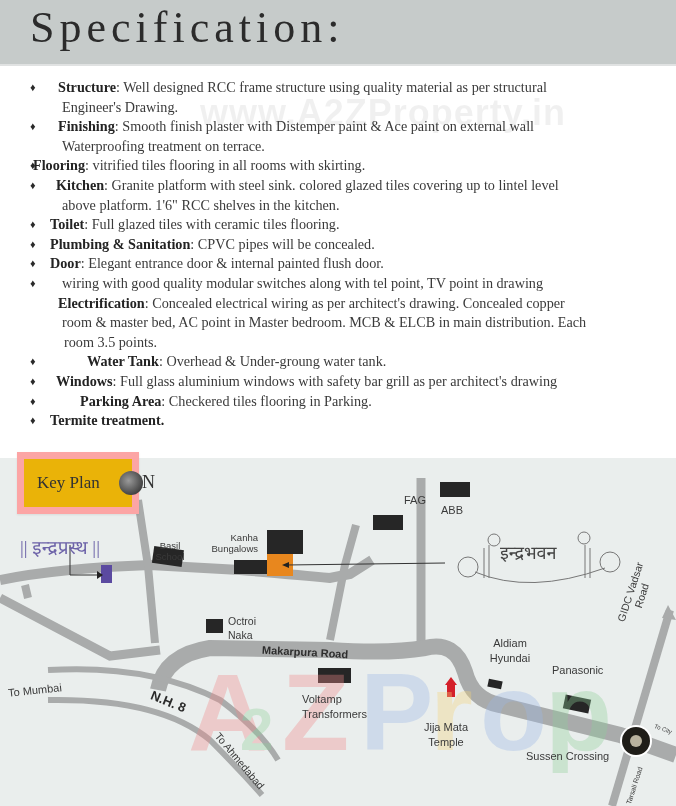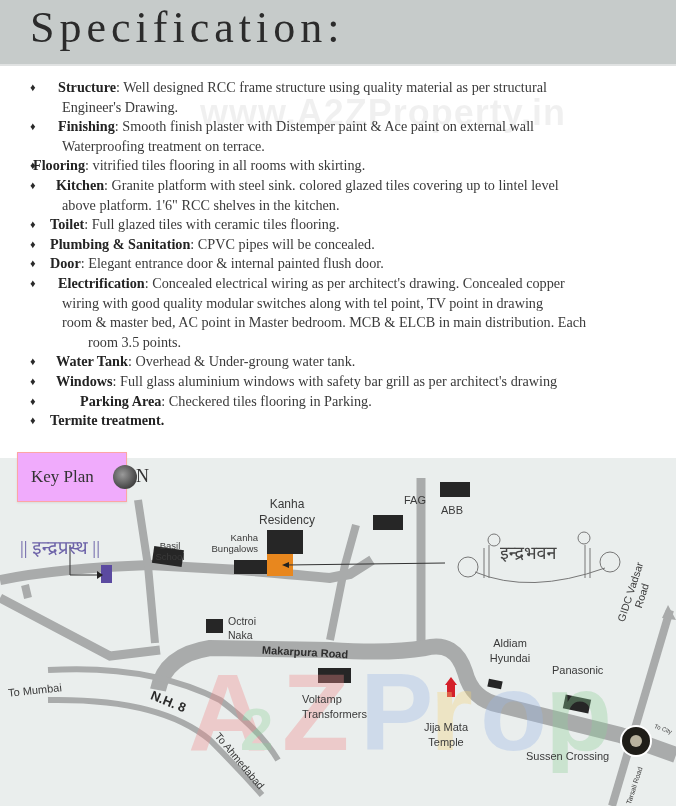--- a/index.html
+++ b/index.html
@@ -7,21 +7,21 @@
   .header { position:absolute; left:0; top:0; width:676px; height:64px; background:#c6cbca; border-bottom:2px solid #e0e2e2; }
   .header h1 { margin:0; position:absolute; left:30px; top:0px; font-family:"Liberation Serif", serif; font-weight:normal; font-size:44px; letter-spacing:5px; color:#2b2b2b; line-height:56px; }
   .specs { position:absolute; left:0; top:78px; width:676px; }
   .spec { position:relative; font-family:"Liberation Serif", serif; font-size:14.2px; color:#3a3a3a; line-height:19.6px; white-space:nowrap; overflow:hidden; }
   .spec .bullet { position:absolute; left:30px; top:0; font-size:11px; color:#2a2a2a; }
   .spec .line { display:block; }
   .spec b { color:#232323; }
   .watermark-text { position:absolute; left:200px; top:92px; font-family:"Liberation Sans", sans-serif; font-size:36px; color:rgba(0,0,0,0.06); font-weight:bold; letter-spacing:1px; pointer-events:none; }
   .map { position:absolute; left:0; top:458px; width:676px; height:348px; background:#eaeeed; }
   .map svg { position:absolute; left:0; top:0; }
-  .keyplan { position:absolute; left:17px; top:452px; width:108px; height:48px; background:#f0abfc; border:1px solid #fca5a5; box-shadow:0 1px 2px rgba(0,0,0,0.08); }
+  .keyplan { position:absolute; left:17px; top:452px; width:108px; height:48px; background:#eab308; border:7px solid #fca5a5; box-shadow:0 1px 2px rgba(0,0,0,0.08); }
   .keyplan .label { position:absolute; left:13px; top:14px; font-family:"Liberation Serif", serif; font-size:17px; color:#333; }
   .keyplan .compass { position:absolute; left:95px; top:12px; width:24px; height:24px; border-radius:50%; background:radial-gradient(circle at 40% 40%, #9a9a9a, #444 70%); }
   .keyplan .n { position:absolute; left:118px; top:13px; font-family:"Liberation Serif", serif; font-size:18px; color:#333; }
   .lbl { position:absolute; font-family:"Liberation Sans", sans-serif; color:#3a3a3a; white-space:nowrap; }
 </style>
 </head>
 <body>
 
 <div class="header">
   <h1>Specification:</h1>
@@ -56,28 +56,28 @@
     <div class="spec">
       <span class="bullet">♦</span>
       <span class="line" style="padding-left: 50px;"><b>Plumbing &amp; Sanitation</b><span>: </span><span>CPVC pipes will be concealed.</span></span>
     </div>
     <div class="spec">
       <span class="bullet">♦</span>
       <span class="line" style="padding-left: 50px;"><b>Door</b><span>: </span><span>Elegant entrance door &amp; internal painted flush door.</span></span>
     </div>
     <div class="spec">
       <span class="bullet">♦</span>
+      <span class="line" style="padding-left: 62px;">wiring with good quality modular    switches along with tel point, TV point in drawing</span>
       <span class="line" style="padding-left: 58px;"><b>Electrification</b><span>: </span><span>Concealed electrical wiring as per architect's drawing. Concealed copper</span></span>
-      <span class="line" style="padding-left: 62px;">wiring with good quality modular    switches along with tel point, TV point in drawing</span>
       <span class="line" style="padding-left: 62px;">room &amp;   master bed, AC point in Master bedroom. MCB &amp; ELCB in main  distribution.  Each</span>
-      <span class="line" style="padding-left: 88px;">room 3.5 points.</span>
+      <span class="line" style="padding-left: 64px;">room 3.5 points.</span>
     </div>
     <div class="spec">
       <span class="bullet">♦</span>
-      <span class="line" style="padding-left: 56px;"><b>Water Tank</b><span>: </span><span>Overhead &amp; Under-groung water tank.</span></span>
+      <span class="line" style="padding-left: 75px; margin-left: 12px;"><b>Water Tank</b><span>: </span><span>Overhead &amp; Under-groung water tank.</span></span>
     </div>
     <div class="spec">
       <span class="bullet">♦</span>
       <span class="line" style="padding-left: 56px;"><b>Windows</b><span>: </span><span>Full glass aluminium windows with safety bar grill as per architect's drawing</span></span>
     </div>
     <div class="spec">
       <span class="bullet">♦</span>
       <span class="line" style="padding-left: 80px;"><b>Parking Area</b><span>: </span><span>Checkered tiles flooring in Parking.</span></span>
     </div>
     <div class="spec">
@@ -152,21 +152,20 @@
       <text x="480" y="750" fill="#9cb7e6">o</text>
       <text x="545" y="750" fill="#8fcf9a">p</text>
     </g>
   </svg>
 
   <div class="lbl" style="left:20px;top:76px;font-family:'Liberation Serif',serif;font-size:19px;color:#6c62a8;">|| इन्द्रप्रस्थ ||</div>
   <div class="lbl" style="left:500px;top:82px;font-family:'Liberation Serif',serif;font-size:18px;color:#444;">इन्द्रभवन</div>
 
   <div class="lbl" style="left:153px;top:62px;font-size:9.5px;width:34px;line-height:11px;text-align:center;white-space:normal;margin-top:20px;">Basil School</div>
   <div class="lbl" style="left:198px;top:74px;font-size:9.5px;width:60px;line-height:11px;text-align:right;white-space:normal;">Kanha Bungalows</div>
-  <div class="lbl" style="left:252px;top:38px;font-size:12px;width:70px;line-height:16px;text-align:center;white-space:normal;">Kanha Residency</div>
   <div class="lbl" style="left:375px;top:36px;font-size:11px;padding-left:29px;">FAG</div>
   <div class="lbl" style="left:441px;top:46px;font-size:11px;">ABB</div>
   <div class="lbl" style="left:228px;top:156px;font-size:10.5px;width:40px;line-height:14px;white-space:normal;">Octroi Naka</div>
   <div class="lbl" style="left:262px;top:188px;font-size:11px;font-weight:bold;color:#2e2e2e;transform:rotate(3deg);">Makarpura Road</div>
   <div class="lbl" style="left:484px;top:178px;font-size:11px;width:52px;line-height:15px;text-align:center;white-space:normal;">Aldiam Hyundai</div>
   <div class="lbl" style="left:552px;top:206px;font-size:11px;">Panasonic</div>
   <div class="lbl" style="left:612px;top:170px;font-size:10.5px;width:80px;line-height:12px;text-align:center;white-space:normal;transform:rotate(-72deg);transform-origin:left top;">GIDC Vadsar Road</div>
   <div class="lbl" style="left:8px;top:226px;font-size:11px;transform:rotate(-6deg);">To Mumbai</div>
   <div class="lbl" style="left:150px;top:236px;font-size:13px;font-weight:bold;color:#2a2a2a;transform:rotate(22deg);">N.H. 8</div>
   <div class="lbl" style="left:222px;top:272px;font-size:10.5px;transform:rotate(50deg);transform-origin:left top;">To Ahmedabad</div>

